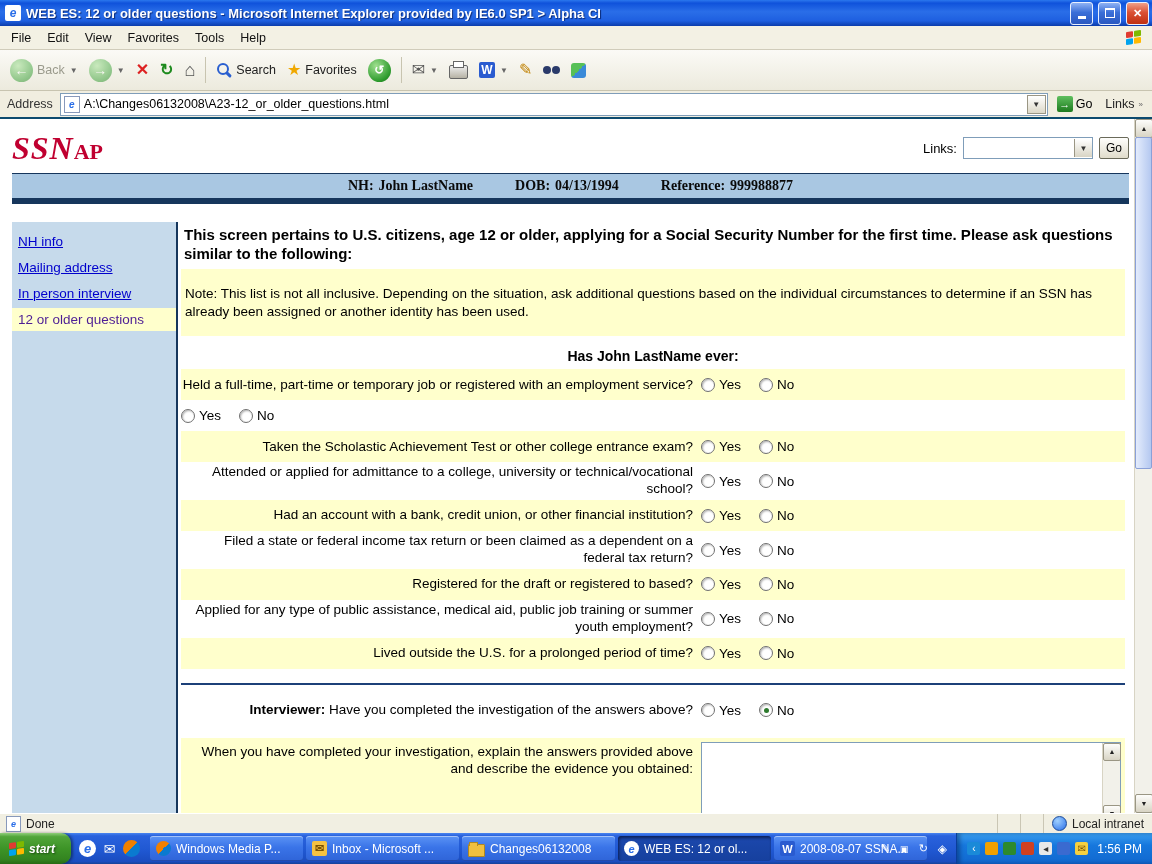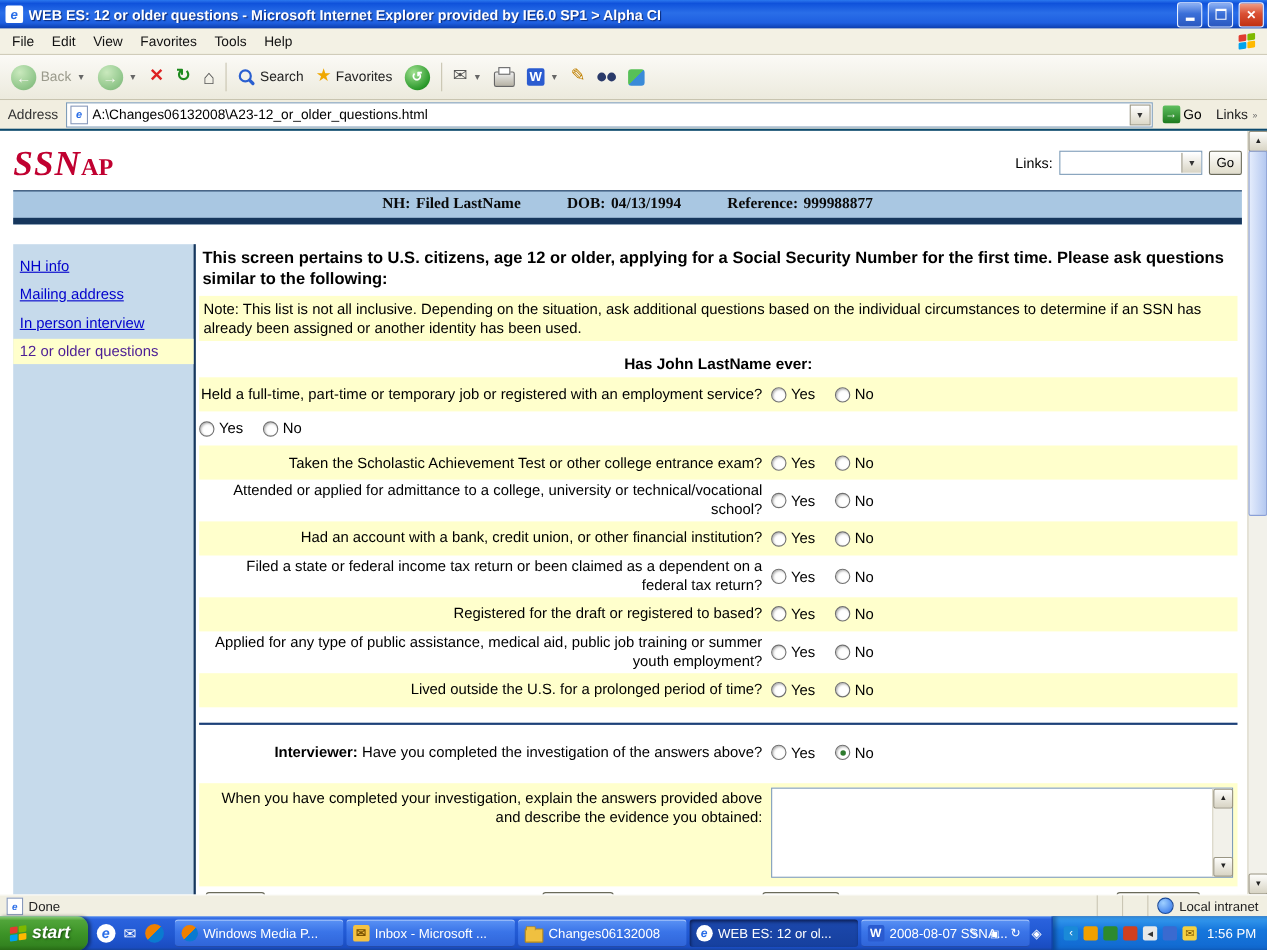--- a/index.html
+++ b/index.html
@@ -81,21 +81,21 @@
     display:flex;align-items:center;justify-content:center;gap:42px;font-family:"Liberation Serif",serif;font-weight:bold;font-size:14px;color:#0a0a0a}
   .nh-group{display:flex;gap:5px}
 
   .content-wrap{display:flex;margin-top:18px;border-bottom:3px solid #16365c;flex:1;min-height:0}
   .sidebar{flex:0 0 164px;background:#c6daeb;border-right:2px solid #16365c;padding-top:8px;font-size:13.5px}
   .side-item{padding:4px 6px;margin-bottom:3px;color:#0000cc;text-decoration:underline}
   .side-item.active{background:#ffffcc;color:#4c1d95;text-decoration:none}
 
   .main{flex:1;display:flex;flex-direction:column;font-size:13.5px;color:#000;padding:2px 4px 0 3px;min-width:0}
   .intro{font-weight:bold;font-size:15px;line-height:1.28;padding:1px 2px 4px 3px}
-  .note{background:#ffffcc;padding:3px 4px;line-height:1.3;margin-top:2px}
+  .note{background:#ffffcc;padding:16px 4px;line-height:1.3;margin-top:2px}
   .section-title{text-align:center;font-weight:bold;font-size:14px;margin:12px 0 5px}
 
   .q-row{display:flex;align-items:center;min-height:27px;padding:2px 0}
   .q-row.hl{background:#ffffcc}
   .q-label{width:512px;text-align:right;padding-right:8px;line-height:1.25}
   .q-opts{display:flex;align-items:flex-end}
   .opt{display:flex;align-items:center;gap:4px;width:58px}
   .radio{width:12px;height:12px;border-radius:50%;background:#fff;border:1px solid #707070;
     box-shadow:inset 1px 1px 2px rgba(0,0,0,.3);display:flex;flex:0 0 auto}
   .radio.checked::after{content:"";width:5px;height:5px;margin:auto;border-radius:50%;background:#2d7a2d;display:block}
@@ -119,21 +119,21 @@
   .sb-doc{width:13px;height:14px;background:#fff;border:1px solid #8899bb;display:flex;align-items:center;justify-content:center;
     color:#2a6ee8;font-size:9px;font-weight:bold;font-style:italic}
   .sb-pane{border-left:1px solid #cac6b4;align-self:stretch;display:flex;align-items:center;padding:0 8px;gap:5px}
   .sb-pane.empty{width:22px;padding:0}
   .globe{width:13px;height:13px;border-radius:50%;background:radial-gradient(circle at 35% 30%,#9fd0ff,#2a6ee8);border:1px solid #1a4a9a}
 
   
   .taskbar{flex:0 0 31px;display:flex;align-items:center;background:linear-gradient(180deg,#4a85f0 0%,#2a62dd 9%,#2058d2 55%,#1a4cc0 92%,#164297 100%)}
   .start{height:31px;display:flex;align-items:center;gap:5px;padding:0 16px 0 9px;border-radius:0 10px 10px 0;
     background:linear-gradient(180deg,#8fce7a 0%,#51a53a 12%,#3d9427 50%,#338420 85%,#276a14 100%);
-    box-shadow:2px 0 3px rgba(0,0,0,.4);color:#fff;font-weight:bold;font-style:italic;font-size:16px;text-shadow:1px 1px 2px #1a4a10}
+    box-shadow:2px 0 3px rgba(0,0,0,.4);color:#fff;font-weight:bold;font-style:italic;font-size:12px;text-shadow:1px 1px 2px #1a4a10}
   .quick{display:flex;align-items:center;gap:5px;padding:0 8px}
   .qicon{width:17px;height:17px;display:flex;align-items:center;justify-content:center;font-size:13px;color:#fff}
   .q-ie{background:#fff;border-radius:50%;color:#2a6ee8;font-weight:bold;font-style:italic;font-size:13px}
   .q-mail{font-size:14px}
   .q-media{background:linear-gradient(135deg,#f08000 50%,#0a7ad0 50%);border-radius:50%}
   .tasks{display:flex;align-items:center;gap:3px;padding:0 2px;flex:1;min-width:0}
   .taskbtn{width:141px;height:25px;border-radius:3px;display:flex;align-items:center;gap:5px;padding:0 6px;flex:0 0 auto;
     background:linear-gradient(180deg,#5b93f5,#3a74e8 45%,#2f64d8);
     box-shadow:inset 0 1px 0 rgba(255,255,255,.45),inset 0 -1px 0 rgba(0,0,30,.25);color:#fff;font-size:12px;white-space:nowrap;overflow:hidden}
   .taskbtn.active{background:linear-gradient(180deg,#1c48ad,#16409e);box-shadow:inset 1px 2px 3px rgba(0,0,20,.55)}
@@ -278,21 +278,21 @@
           <div class="links-select" data-interactable="true">
             <span class="sel-arrow" data-interactable="false">▼</span>
           </div>
           <div class="mini-go" data-interactable="true">Go</div>
         </div>
       </div>
 
       <div class="nh-bar" data-interactable="false">
         <span class="nh-group" data-interactable="false">
           <span data-interactable="false">NH:</span>
-          <span data-interactable="false">Filed LastName</span>
+          <span data-interactable="false">John LastName</span>
         </span>
         <span class="nh-group" data-interactable="false">
           <span data-interactable="false">DOB:</span>
           <span data-interactable="false">04/13/1994</span>
         </span>
         <span class="nh-group" data-interactable="false">
           <span data-interactable="false">Reference:</span>
           <span data-interactable="false">999988877</span>
         </span>
       </div>

